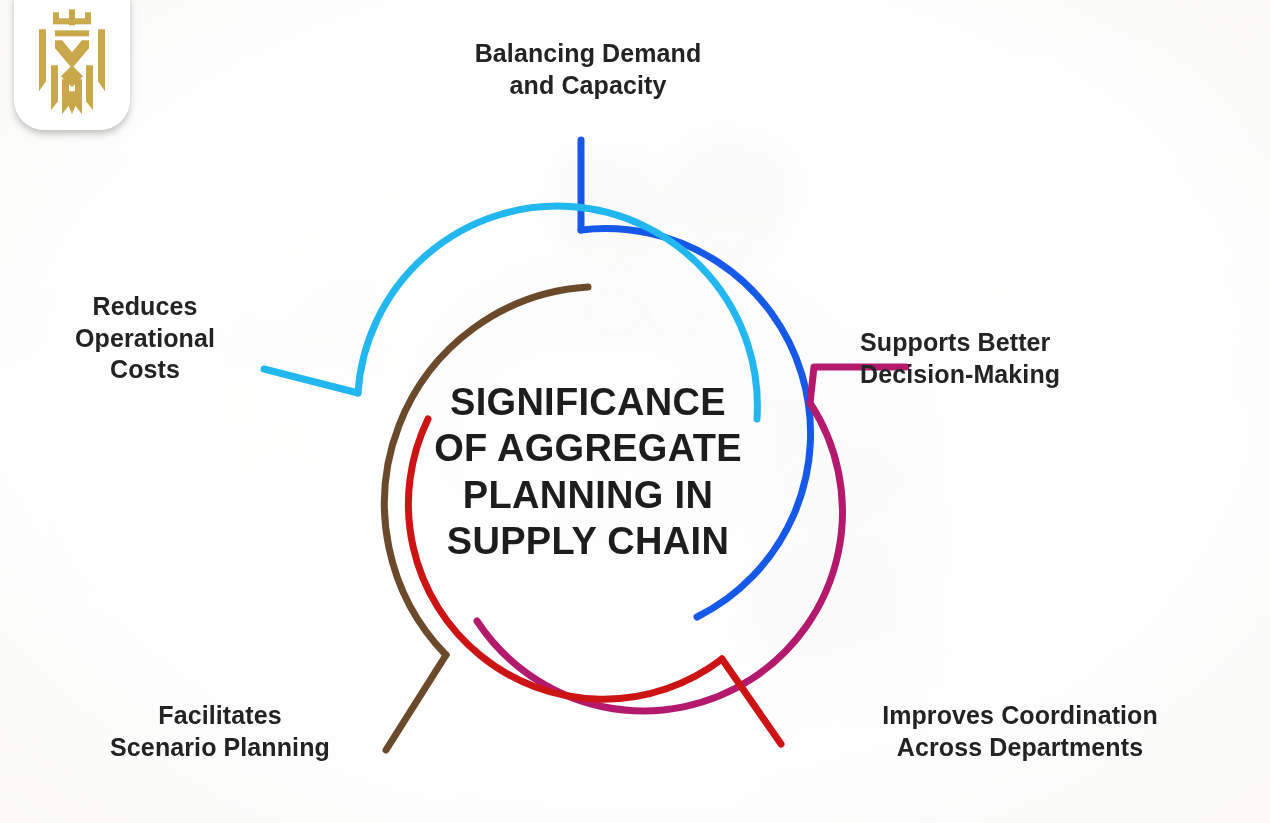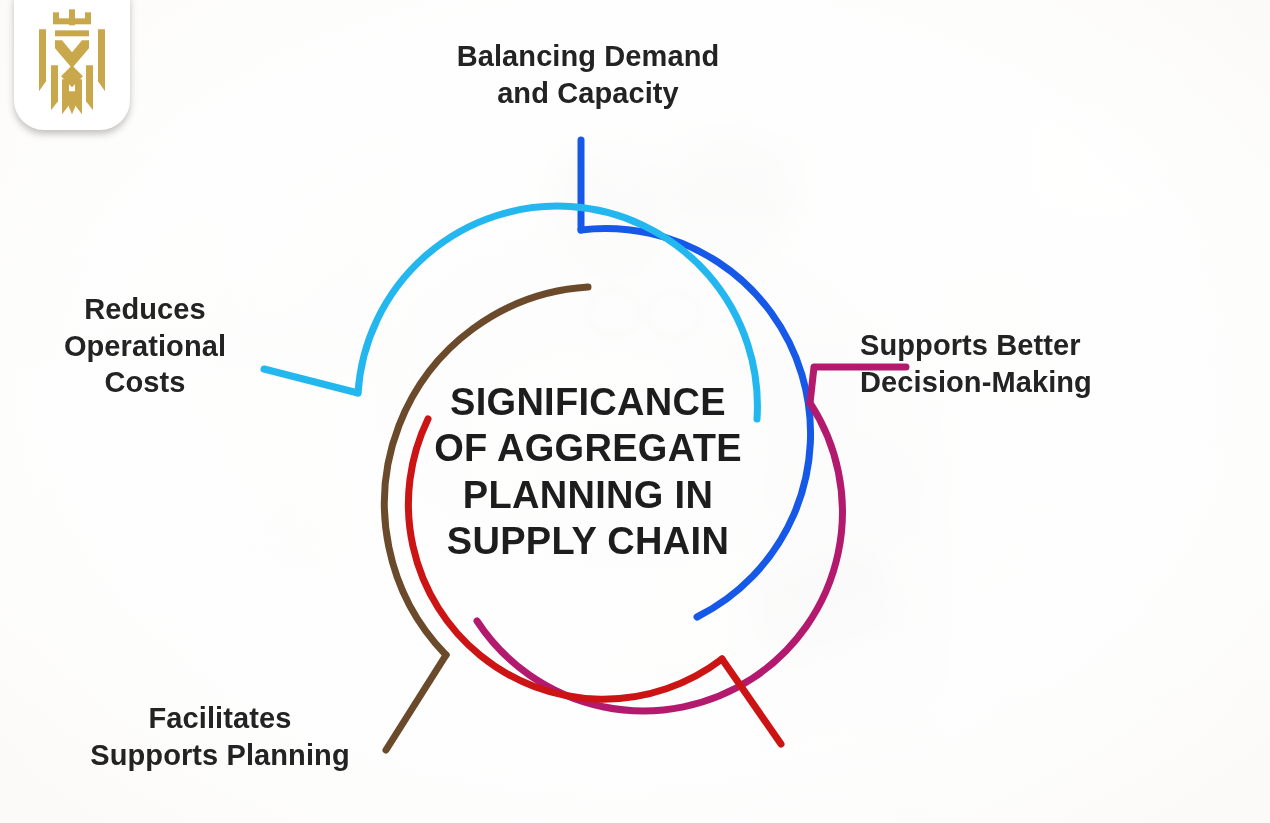--- a/index.html
+++ b/index.html
@@ -69,21 +69,21 @@
     background:#ffffff;border-radius:18px 18px 30px 30px;
     box-shadow:0 4px 7px rgba(60,55,50,.30);
   }
   #logo-badge svg{position:absolute;left:50%;top:50%;transform:translate(-50%,-46%);}
 
   
   #diagram{position:absolute;left:0;top:0;width:1270px;height:823px;}
 
   
   .label{
-    position:absolute;color:#232323;font-weight:700;font-size:29px;line-height:1.26;
+    position:absolute;color:#232323;font-weight:700;font-size:25px;line-height:1.26;
     letter-spacing:.1px;white-space:pre-line;
   }
   #label-top{left:378px;top:38px;width:420px;text-align:center;}
   #label-left{left:10px;top:291px;width:270px;text-align:center;}
   #label-right{left:860px;top:327px;width:330px;text-align:left;}
   #label-bottom-left{left:40px;top:700px;width:360px;text-align:center;}
   #label-bottom-right{left:800px;top:700px;width:440px;text-align:center;}
 
   
   #center-title{
@@ -189,16 +189,18 @@
 and Capacity</div>
 
   <div class="label" id="label-left">Reduces
 Operational
 Costs</div>
 
   <div class="label" id="label-right">Supports Better
 Decision-Making</div>
 
   <div class="label" id="label-bottom-left">Facilitates
-Supports Planning</div>
-
+Scenario Planning</div>
+
+  <div class="label" id="label-bottom-right">Improves Coordination
+Across Departments</div>
 
 </div>
 
 </body></html>

